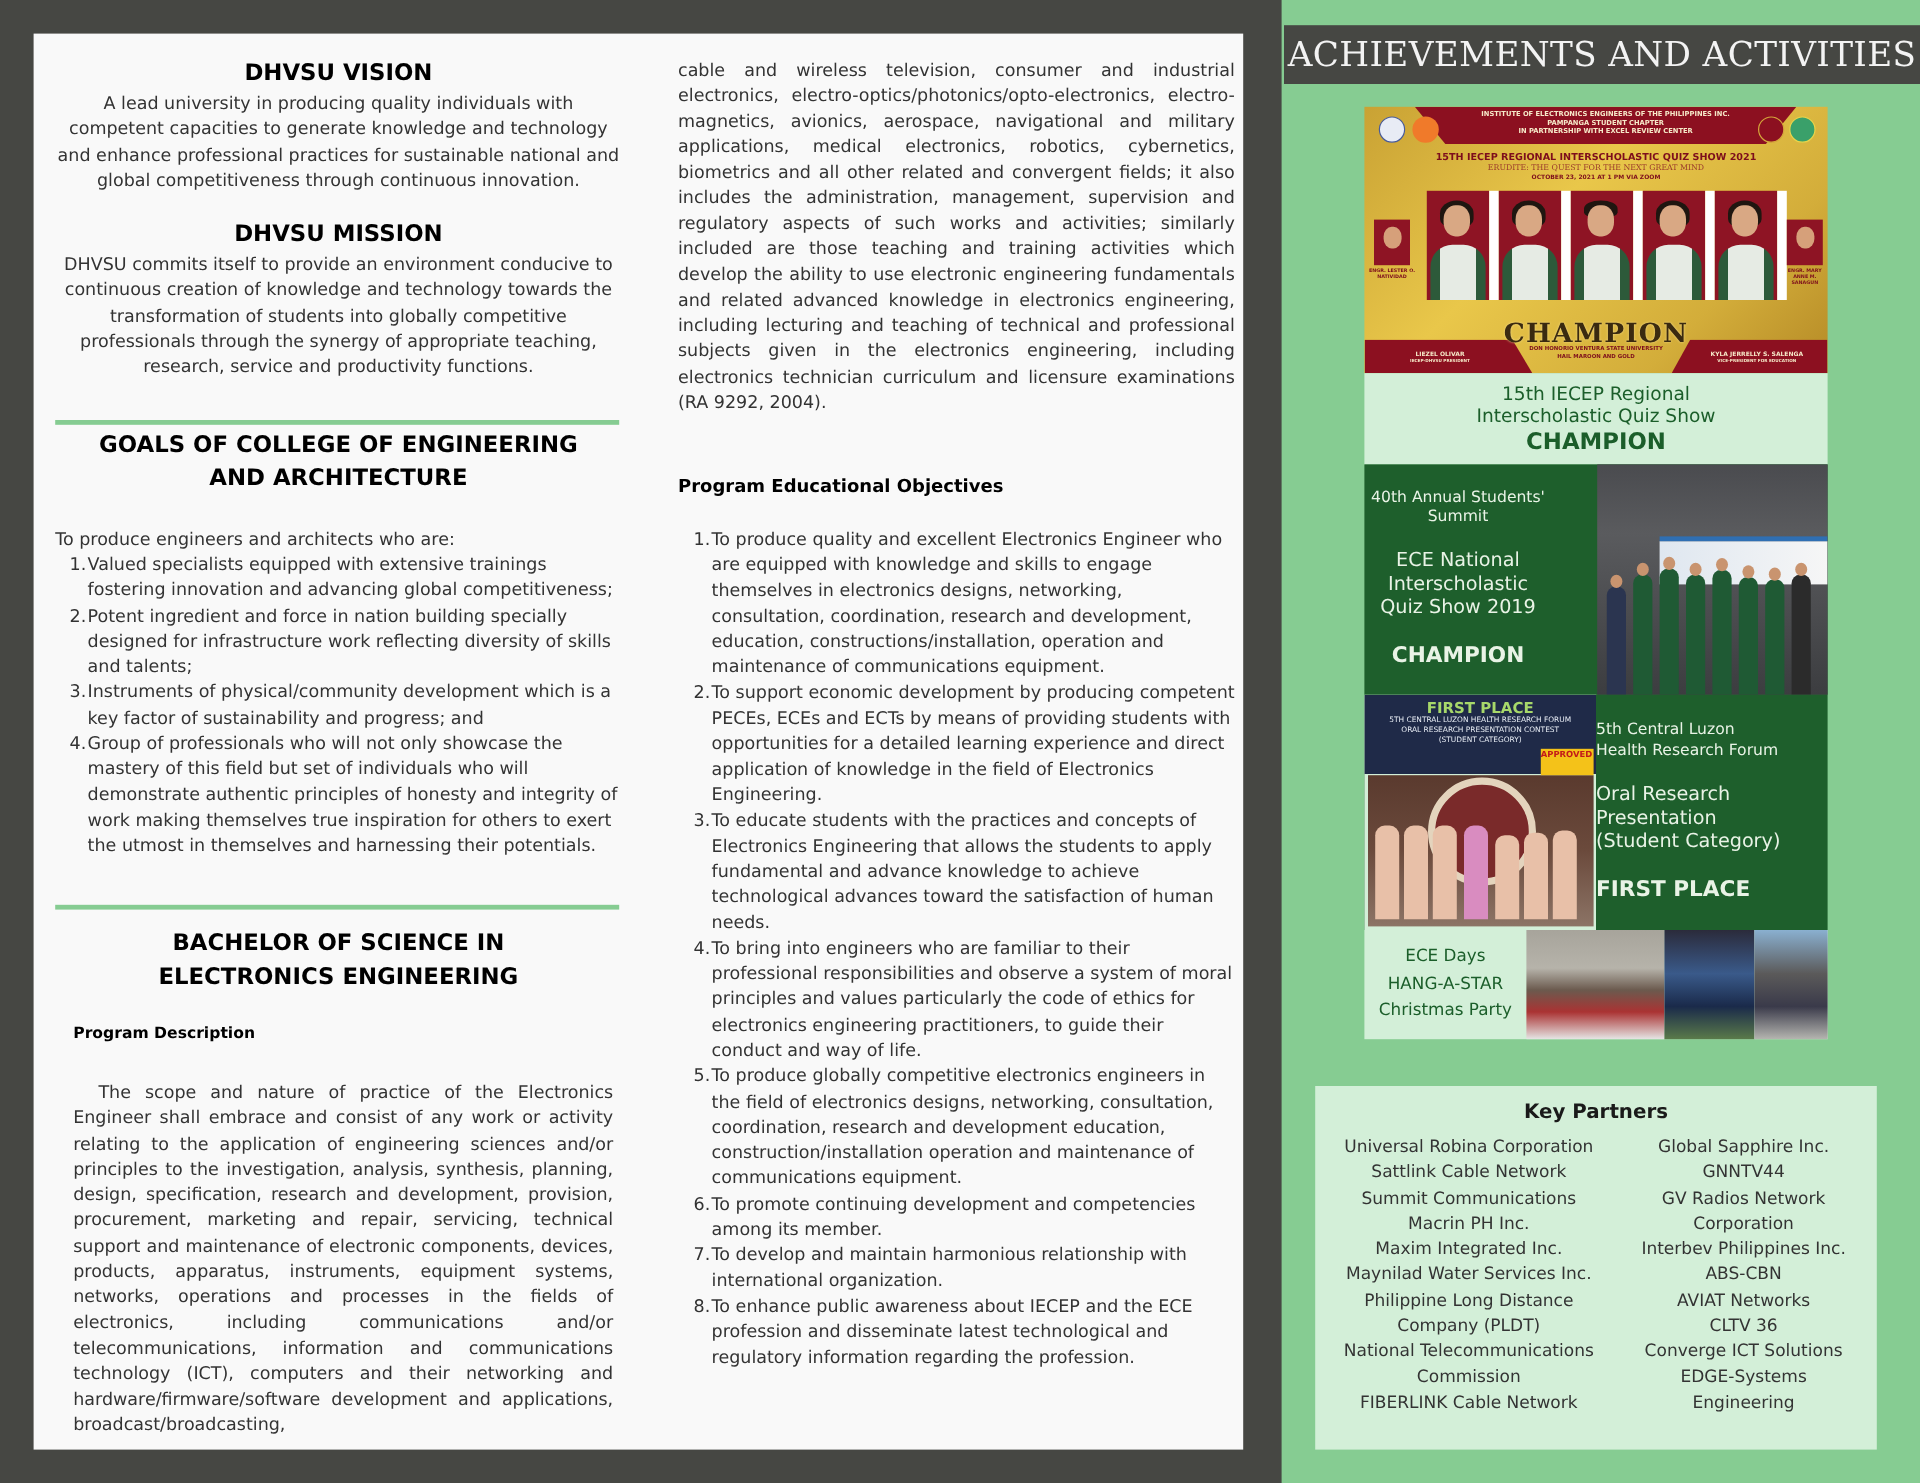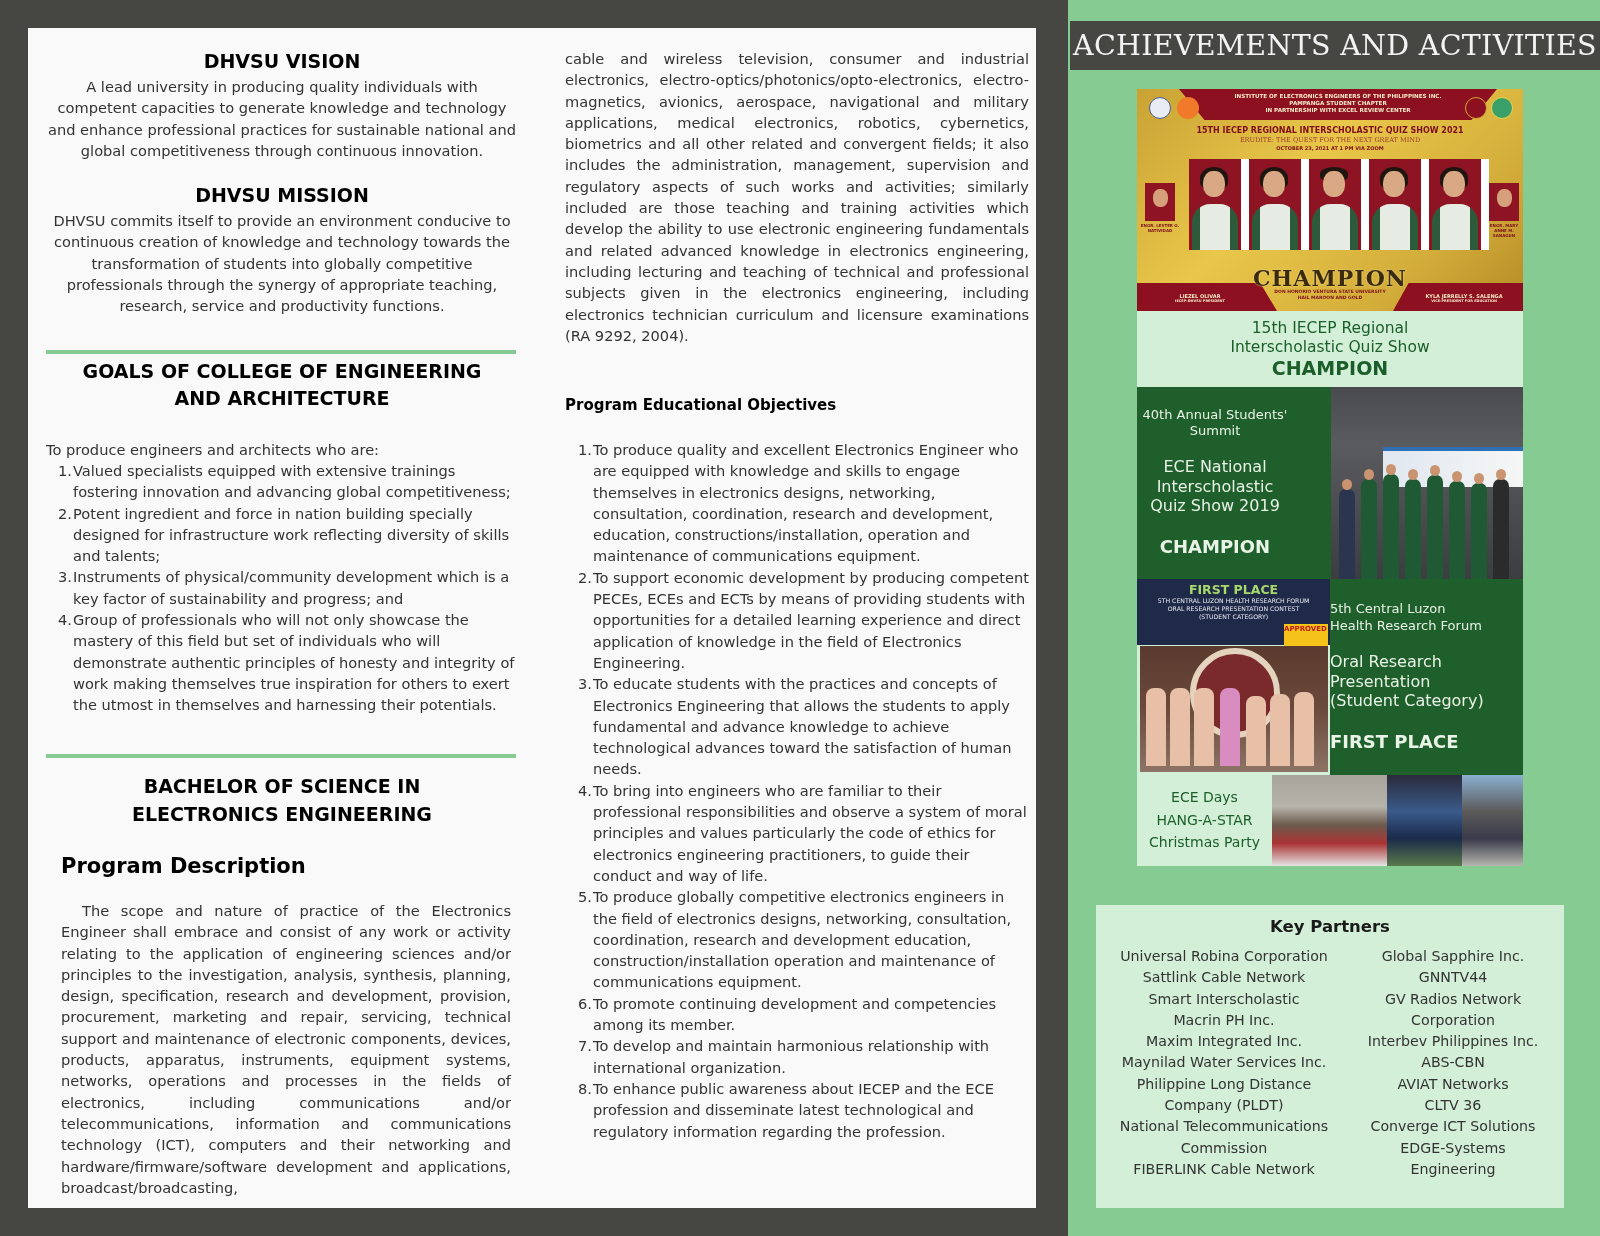--- a/index.html
+++ b/index.html
@@ -27,21 +27,21 @@
   .rule1 { top: 322px; }
   .rule2 { top: 726px; }
 
   .goals-title { position: absolute; top: 330px; left: 0; width: 100%; font-size: 19px; line-height: 27px; }
   .goals-intro { position: absolute; top: 411px; left: 0; width: 100%; }
   .goals-list { position: absolute; top: 432px; left: 12px; width: 460px; list-style: none; }
   .goals-list li { position: relative; padding-left: 15px; }
   .goals-list li .num { position: absolute; left: 0; top: 0; }
 
   .bs-title { position: absolute; top: 744px; left: 0; width: 100%; font-size: 19px; line-height: 28px; }
-  .pd-title { position: absolute; top: 826px; left: 15px; font-size: 21px; }
+  .pd-title { position: absolute; top: 826px; left: 15px; font-size: 13px; }
   .pd-text { position: absolute; top: 872px; left: 15px; width: 450px; text-align: justify; text-indent: 21px; }
 
   .mid-text { position: absolute; top: 20px; left: 0; width: 100%; text-align: justify; }
   .peo-title { position: absolute; top: 368px; left: 0; font-size: 15px; }
   .peo-list { position: absolute; top: 411px; left: 13px; width: 452px; list-style: none; }
   .peo-list li { position: relative; padding-left: 15px; }
   .peo-list li .num { position: absolute; left: 0; top: 0; }
 
   
   .panel { position: absolute; left: 1068px; top: 0; width: 532px; height: 1236px; background: #86cc92; }
@@ -326,21 +326,21 @@
       <div class="ph ph2"></div>
       <div class="ph ph3"></div>
     </div>
   </div>
 
   <div class="partners">
     <h3 class="partners-title">Key Partners</h3>
     <ul class="plist plist-l">
       <li>Universal Robina Corporation</li>
       <li>Sattlink Cable Network</li>
-      <li>Smart Interscholastic</li>
+      <li>Summit Communications</li>
       <li>Macrin PH Inc.</li>
       <li>Maxim Integrated Inc.</li>
       <li>Maynilad Water Services Inc.</li>
       <li>Philippine Long Distance Company (PLDT)</li>
       <li>National Telecommunications Commission</li>
       <li>FIBERLINK Cable Network</li>
     </ul>
     <ul class="plist plist-r">
       <li>Global Sapphire Inc.</li>
       <li>GNNTV44</li>

